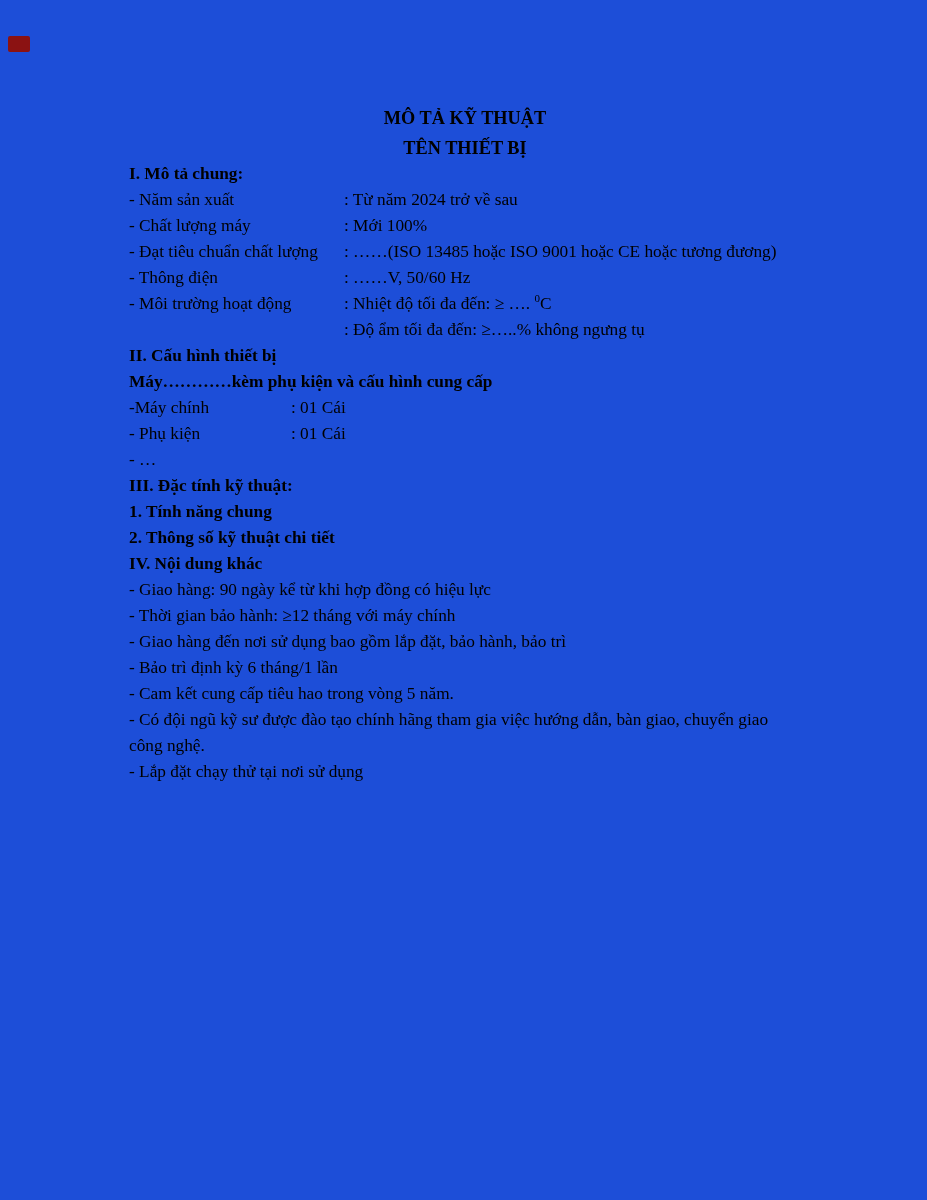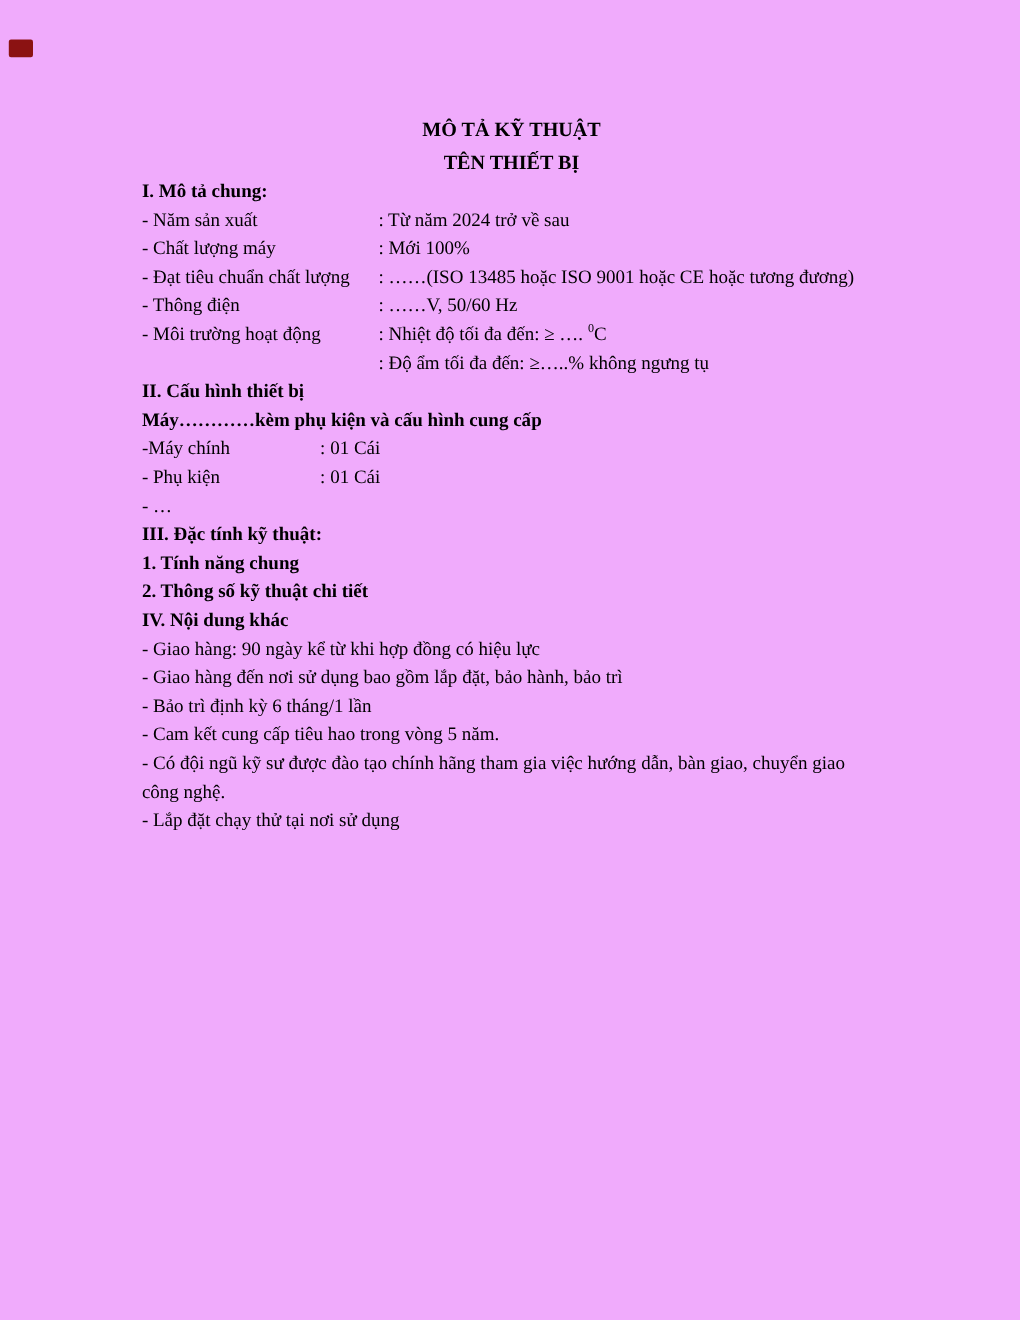--- a/index.html
+++ b/index.html
@@ -1,19 +1,19 @@
 <!DOCTYPE html>
 <html><head>
 <meta charset="utf-8">
 <style>
   html,body{margin:0;padding:0;background:#ffffff;}
   .page{
     position:relative;
     width:927px;height:1200px;
-    background:#f0abfc;
+    background:#1d4ed8;
     overflow:hidden;
     font-family:"Liberation Serif","DejaVu Serif",serif;
     color:#000000;
   }
   .corner-mark{
     position:absolute;left:8px;top:36px;
     width:22px;height:16px;
     background:#8b1212;border-radius:2px;
   }
   .content{
@@ -58,20 +58,21 @@
     <p><span class="lbl2">-Máy chính</span><span>: 01 Cái</span></p>
     <p><span class="lbl2">- Phụ kiện</span><span>: 01 Cái</span></p>
     <p><span class="lbl2">- …</span><span></span></p>
 
     <p class="h s3h">III. Đặc tính kỹ thuật:</p>
     <p class="h">1. Tính năng chung</p>
     <p class="h">2. Thông số kỹ thuật chi tiết</p>
 
     <p class="h s4h">IV. Nội dung khác</p>
     <p>- Giao hàng: 90 ngày kể từ khi hợp đồng có hiệu lực</p>
+    <p>- Thời gian bảo hành: ≥12 tháng với máy chính</p>
     <p>- Giao hàng đến nơi sử dụng bao gồm lắp đặt, bảo hành, bảo trì</p>
     <p>- Bảo trì định kỳ 6 tháng/1 lần</p>
     <p>- Cam kết cung cấp tiêu hao trong vòng 5 năm.</p>
     <p>- Có đội ngũ kỹ sư được đào tạo chính hãng tham gia việc hướng dẫn, bàn giao, chuyển giao công nghệ.</p>
     <p>- Lắp đặt chạy thử tại nơi sử dụng</p>
 
   </div>
 </div>
 
 </body></html>

